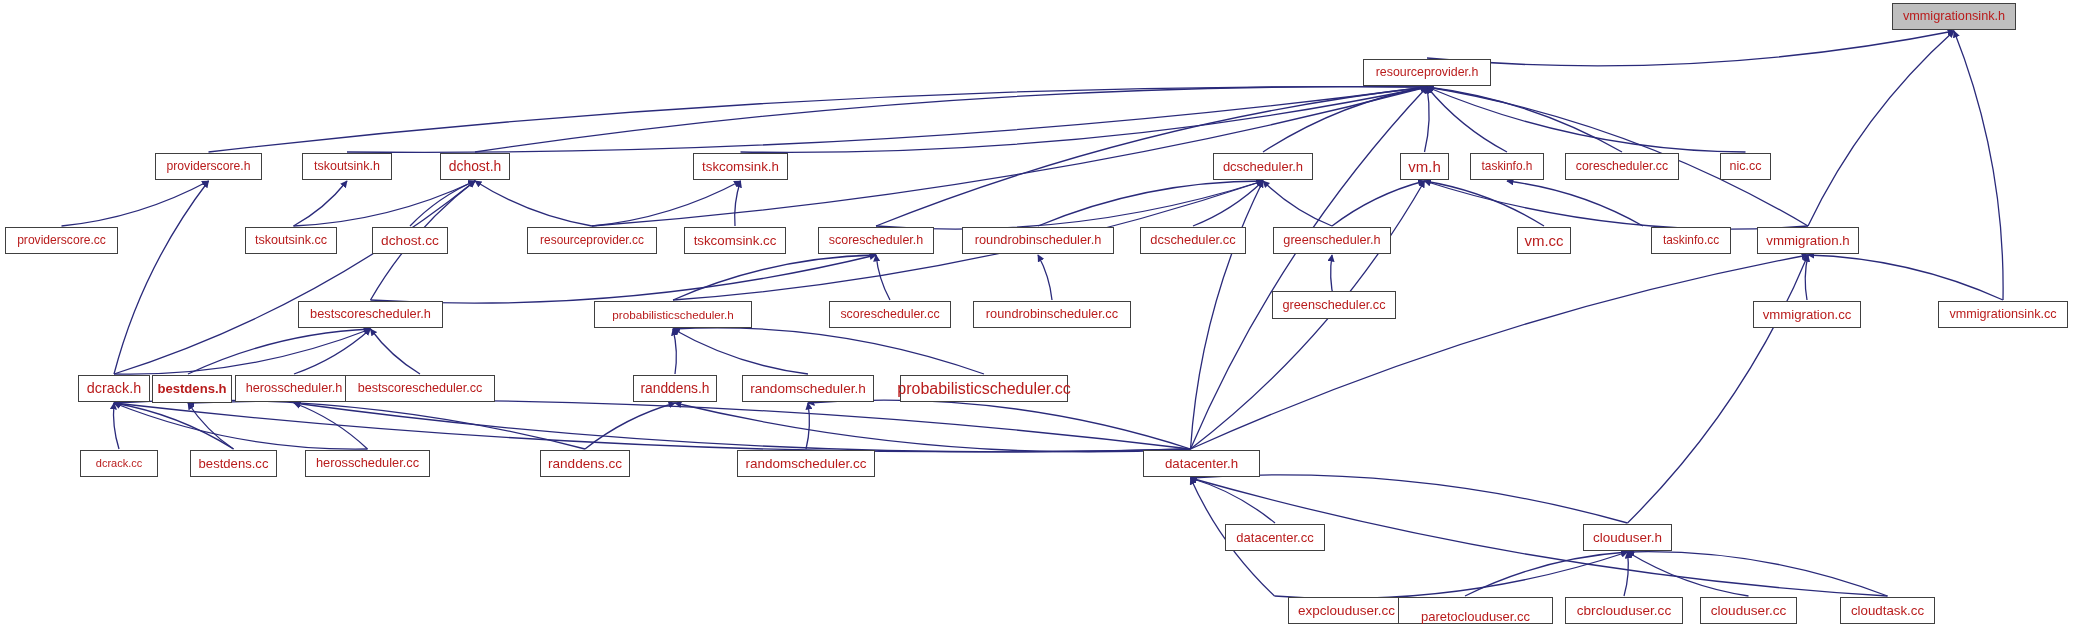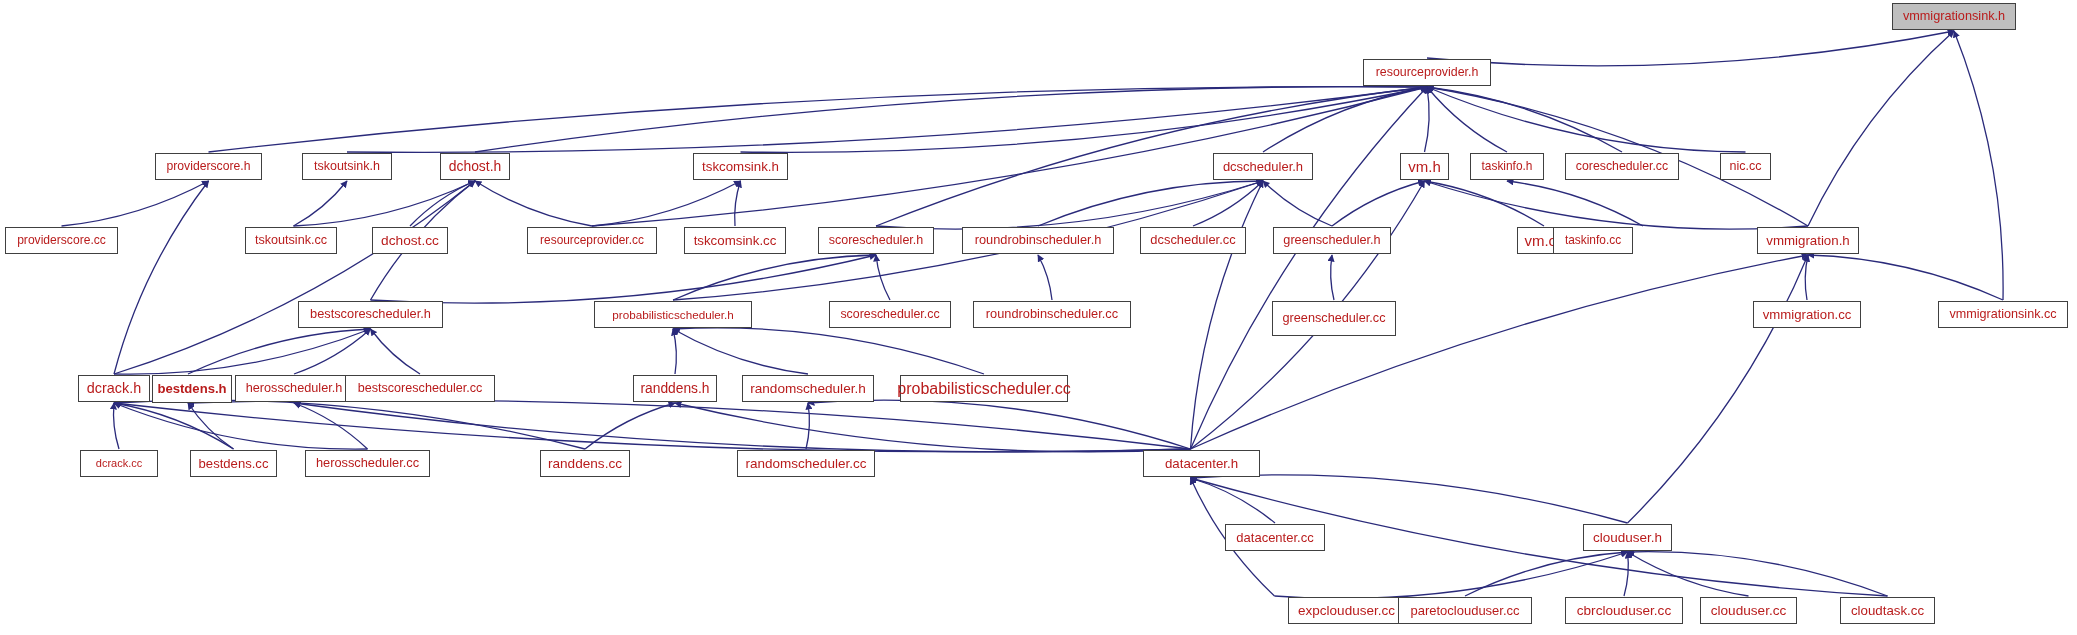--- a/index.html
+++ b/index.html
@@ -156,39 +156,39 @@
       </div>
       <div class="node-box" style="left: 1140px; top: 227px; width: 106px; height: 27px;">
         <span class="node-label" style="font-size: 12.9px;">dcscheduler.cc</span>
       </div>
       <div class="node-box" style="left: 1273px; top: 227px; width: 118px; height: 27px;">
         <span class="node-label" style="font-size: 12.7px;">greenscheduler.h</span>
       </div>
       <div class="node-box" style="left: 1517px; top: 227px; width: 54px; height: 27px;">
         <span class="node-label" style="font-size: 15px;">vm.cc</span>
       </div>
-      <div class="node-box" style="left: 1553px; top: 227px; width: 80px; height: 27px;">
+      <div class="node-box" style="left: 1651px; top: 227px; width: 80px; height: 27px;">
         <span class="node-label" style="font-size: 11.9px;">taskinfo.cc</span>
       </div>
       <div class="node-box" style="left: 1757px; top: 227px; width: 102px; height: 27px;">
         <span class="node-label" style="font-size: 13.3px;">vmmigration.h</span>
       </div>
       <div class="node-box" style="left: 298px; top: 301px; width: 145px; height: 27px;">
         <span class="node-label" style="font-size: 12.8px;">bestscorescheduler.h</span>
       </div>
       <div class="node-box" style="left: 594px; top: 301px; width: 158px; height: 27px;">
         <span class="node-label" style="font-size: 11.7px;">probabilisticscheduler.h</span>
       </div>
       <div class="node-box" style="left: 829px; top: 301px; width: 122px; height: 27px;">
         <span class="node-label" style="font-size: 12.4px;">scorescheduler.cc</span>
       </div>
       <div class="node-box" style="left: 973px; top: 301px; width: 158px; height: 27px;">
         <span class="node-label" style="font-size: 12.8px;">roundrobinscheduler.cc</span>
       </div>
-      <div class="node-box" style="left: 1272px; top: 301px; width: 124px; height: 35px;">
+      <div class="node-box" style="left: 1272px; top: 291px; width: 124px; height: 28px;">
         <span class="node-label" style="font-size: 12.7px;">greenscheduler.cc</span>
       </div>
       <div class="node-box" style="left: 1753px; top: 301px; width: 108px; height: 27px;">
         <span class="node-label" style="font-size: 13.2px;">vmmigration.cc</span>
       </div>
       <div class="node-box" style="left: 1938px; top: 301px; width: 130px; height: 27px;">
         <span class="node-label" style="font-size: 12.6px;">vmmigrationsink.cc</span>
       </div>
       <div class="node-box" style="left: 78px; top: 375px; width: 72px; height: 27px;">
         <span class="node-label" style="font-size: 14.4px;">dcrack.h</span>
@@ -231,21 +231,21 @@
       </div>
       <div class="node-box" style="left: 1225px; top: 524px; width: 100px; height: 27px;">
         <span class="node-label" style="font-size: 13px;">datacenter.cc</span>
       </div>
       <div class="node-box" style="left: 1583px; top: 524px; width: 89px; height: 27px;">
         <span class="node-label" style="font-size: 13.5px;">clouduser.h</span>
       </div>
       <div class="node-box" style="left: 1288px; top: 597px; width: 117px; height: 27px;">
         <span class="node-label" style="font-size: 13.5px;">expclouduser.cc</span>
       </div>
-      <div class="node-box" style="left: 1398px; top: 597px; width: 134px; height: 27px;">
+      <div class="node-box" style="left: 1398px; top: 597px; width: 155px; height: 27px; align-items: flex-end;">
         <span class="node-label" style="font-size: 13px;">paretoclouduser.cc</span>
       </div>
       <div class="node-box" style="left: 1565px; top: 597px; width: 118px; height: 27px;">
         <span class="node-label" style="font-size: 13.6px;">cbrclouduser.cc</span>
       </div>
       <div class="node-box" style="left: 1700px; top: 597px; width: 97px; height: 27px;">
         <span class="node-label" style="font-size: 13.6px;">clouduser.cc</span>
       </div>
       <div class="node-box" style="left: 1840px; top: 597px; width: 95px; height: 27px;">
         <span class="node-label" style="font-size: 13.3px;">cloudtask.cc</span>

